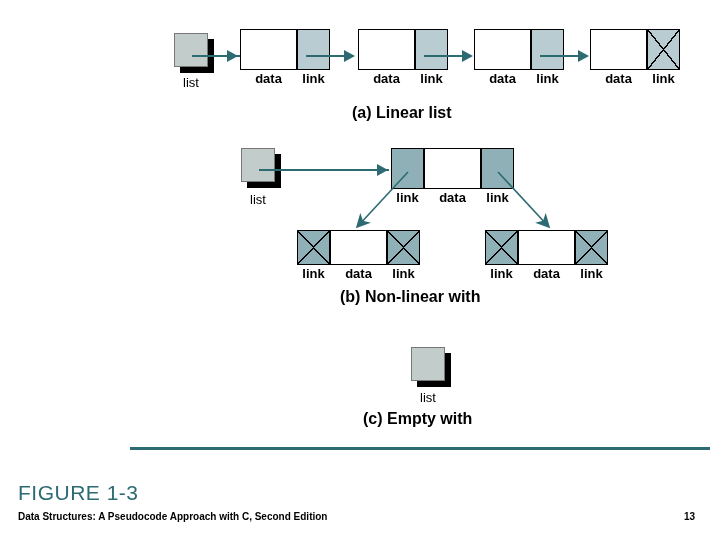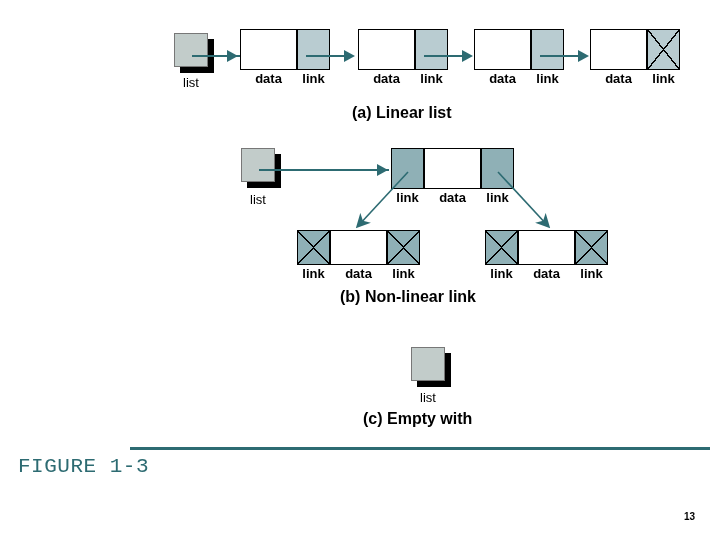--- a/index.html
+++ b/index.html
@@ -106,22 +106,22 @@
     position: absolute;
     left: 130px;
     top: 447px;
     width: 580px;
     height: 3px;
     background: #2d6b72;
   }
   .fig-num {
     position: absolute;
     left: 18px;
-    top: 455px;
-    font-family: Liberation Mono, monospace;
+    top: 481px;
+    font-family: Liberation Sans, sans-serif;
     font-size: 21px;
     color: #2d6b72;
     letter-spacing: 0.5px;
     white-space: nowrap;
   }
   .fig-title {
     position: absolute;
     left: 133px;
     top: 455px;
     font-family: "Liberation Sans", sans-serif;
@@ -215,21 +215,21 @@
     <div class="lbl lbl-cell" style="left:330px; top:266px; width:57px;">data</div>
     <div class="lbl lbl-cell" style="left:387px; top:266px; width:33px;">link</div>
 
     <div class="cell cell-link-dark nullx" style="left:485px; top:230px; width:33px; height:35px;"></div>
     <div class="cell cell-data" style="left:518px; top:230px; width:57px; height:35px;"></div>
     <div class="cell cell-link-dark nullx" style="left:575px; top:230px; width:33px; height:35px;"></div>
     <div class="lbl lbl-cell" style="left:485px; top:266px; width:33px;">link</div>
     <div class="lbl lbl-cell" style="left:518px; top:266px; width:57px;">data</div>
     <div class="lbl lbl-cell" style="left:575px; top:266px; width:33px;">link</div>
 
-    <div class="caption-sub" style="left:340px; top:288px;">(b) Non-linear link</div>
+    <div class="caption-sub" style="left:340px; top:288px;">(b) Non-linear with</div>
   </div>
 
   <div>
     <div class="headbox nullx" style="left:411px; top:347px;"></div>
     <div class="lbl lbl-list" style="left:403px; top:390px; width:50px;">list</div>
     <div class="caption-sub" style="left:363px; top:410px;">(c) Empty with</div>
   </div>
 
   <svg class="svg-overlay" viewBox="0 0 720 540">
     <defs>
@@ -239,15 +239,16 @@
     </defs>
 
     <line x1="408" y1="172" x2="358" y2="226" stroke="#2d6b72" stroke-width="1.6" marker-end="url(#ah)"></line>
 
     <line x1="498" y1="172" x2="548" y2="226" stroke="#2d6b72" stroke-width="1.6" marker-end="url(#ah)"></line>
   </svg>
 
   <div class="fig-rule"></div>
   <div class="fig-num">FIGURE 1-3</div>
 
+  <div class="footer-left">Data Structures: A Pseudocode Approach with C, Second Edition</div>
   <div class="footer-right">13</div>
 
 </div>
 
 </body></html>

